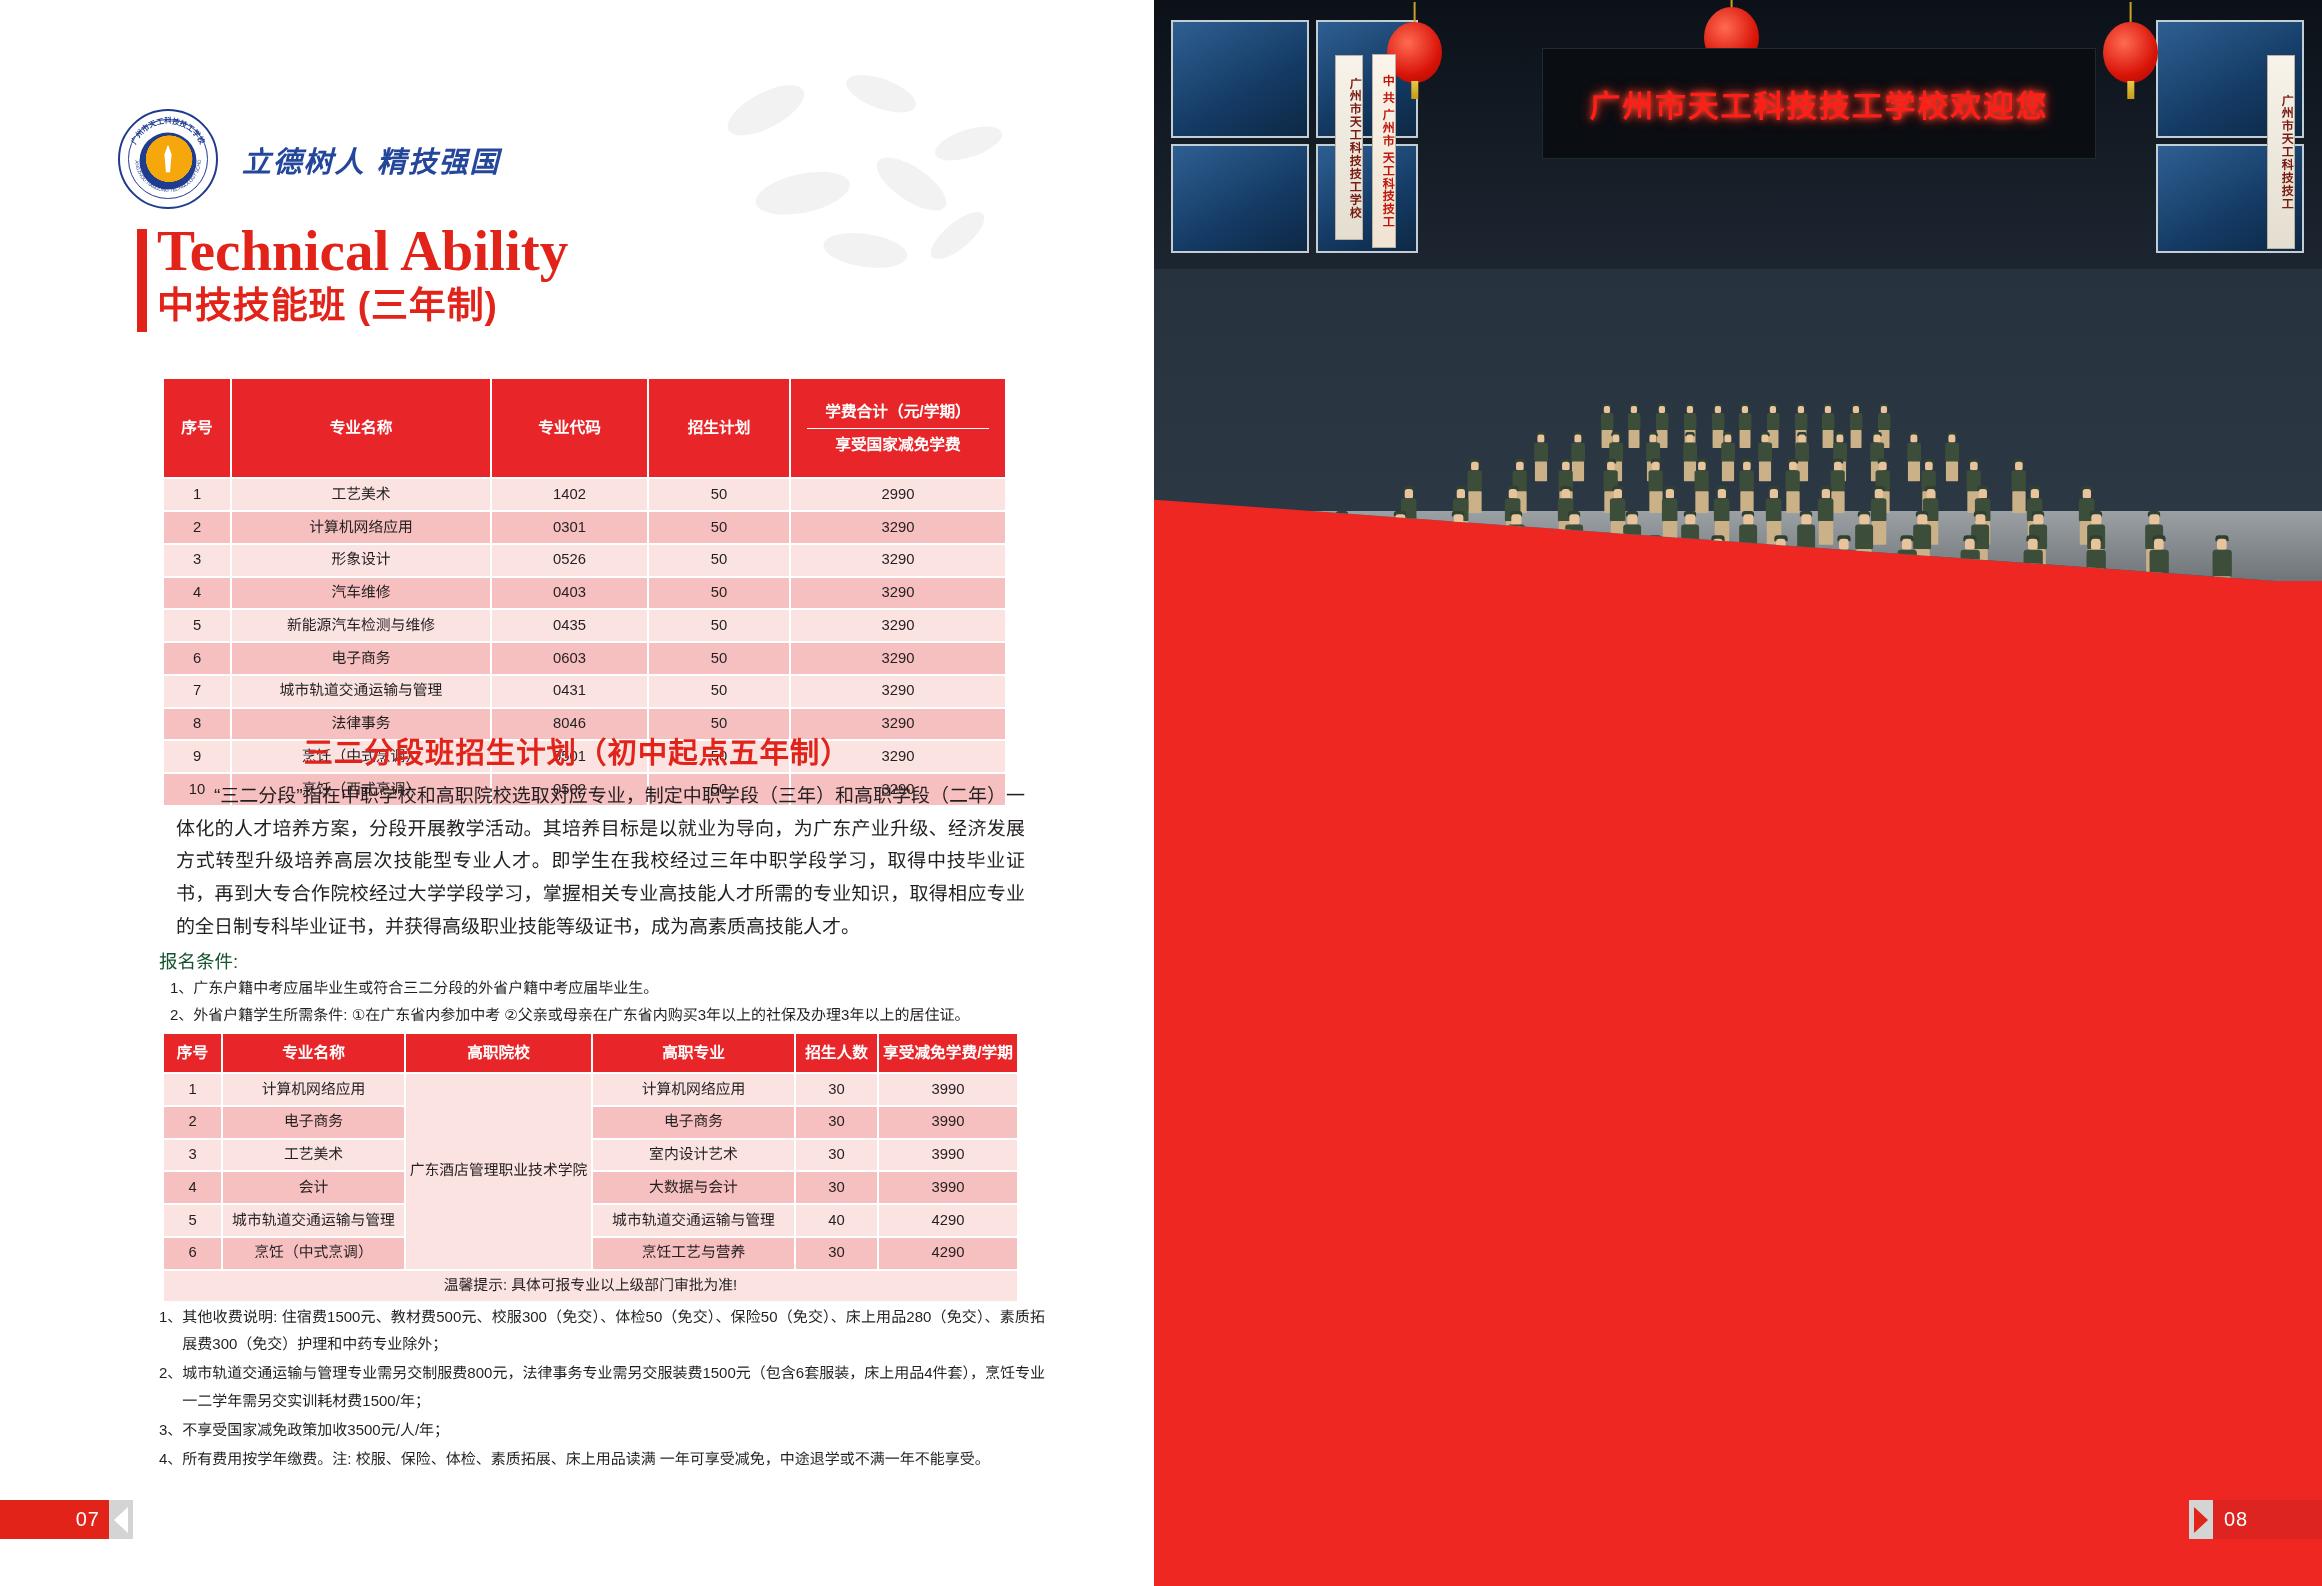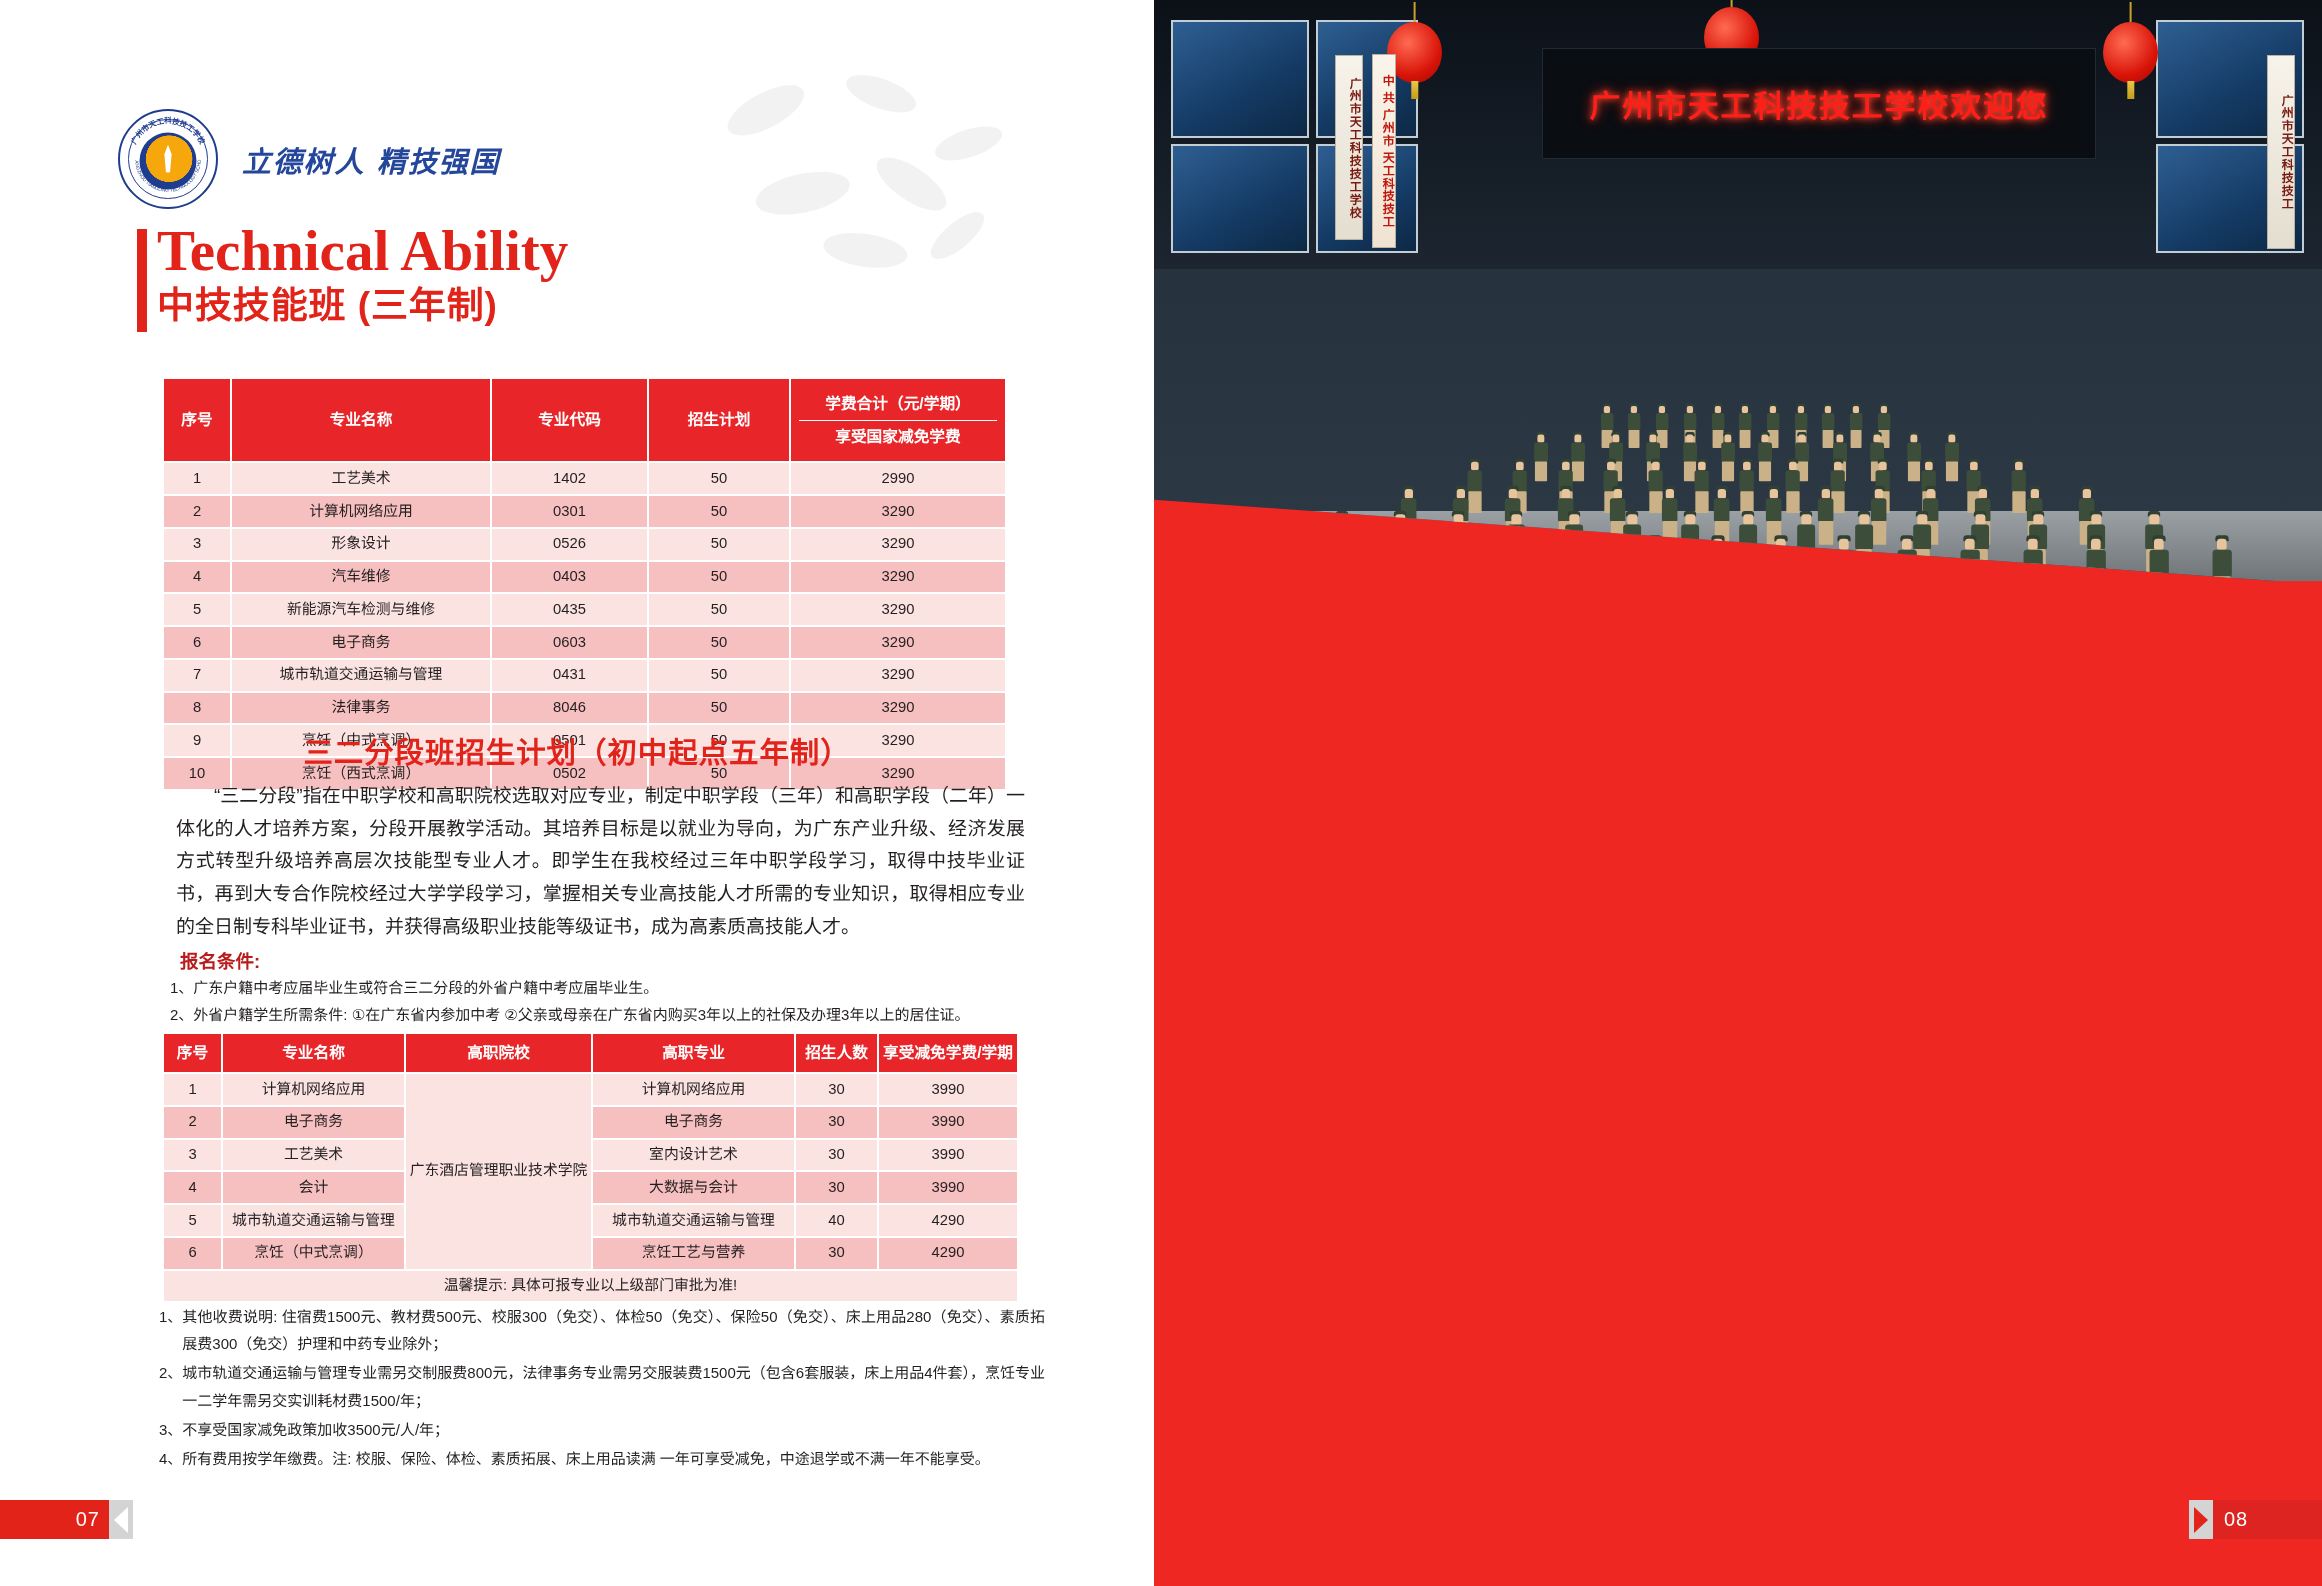--- a/index.html
+++ b/index.html
@@ -97,35 +97,35 @@
   .t1 col.c4 { width: 140px; }
   .t1 col.c5 { width: 214px; }
   .th-split-top {
     background: #e8262a; color: #fff; font-size: 15.7px; font-weight: 700;
     padding: 6.5px 3.7px; text-align: center; border-bottom: 1.8px solid #ffffff;
   }
   .th-split-bot {
     background: #e8262a; color: #fff; font-size: 15.7px; font-weight: 700;
     padding: 6.5px 3.7px; text-align: center;
   }
-  .th-stack { padding: 8px !important; }
+  .th-stack { padding: 16px !important; }
 
   .section-head2 {
     position: absolute; left: 0; top: 729px; width: 1154px;
     text-align: center; font-size: 29.5px; font-weight: 700; color: #e2231a;
     letter-spacing: 0.9px;
   }
   .body-para {
     position: absolute; left: 176px; top: 780px; width: 849px;
     font-size: 19px; color: #231f20; line-height: 1.72;
     text-align: justify; text-indent: 2em;
   }
   .cond-head {
     position: absolute; left: 159px; top: 947px;
-    font-size: 18.5px; font-weight: 700; color: #b91c1c; margin-left: 21px;
+    font-size: 18.5px; font-weight: 400; color: #14532d;
   }
   .cond-list {
     position: absolute; left: 159px; top: 975px; width: 877px;
     font-size: 15px; color: #231f20; line-height: 1.78; margin-left: 11px;
   }
 
   .t2 { position: absolute; left: 162px; top: 1032px; width: 842px; }
   .t2 col.d1 { width: 57px; }
   .t2 col.d2 { width: 181px; }
   .t2 col.d3 { width: 185px; }

